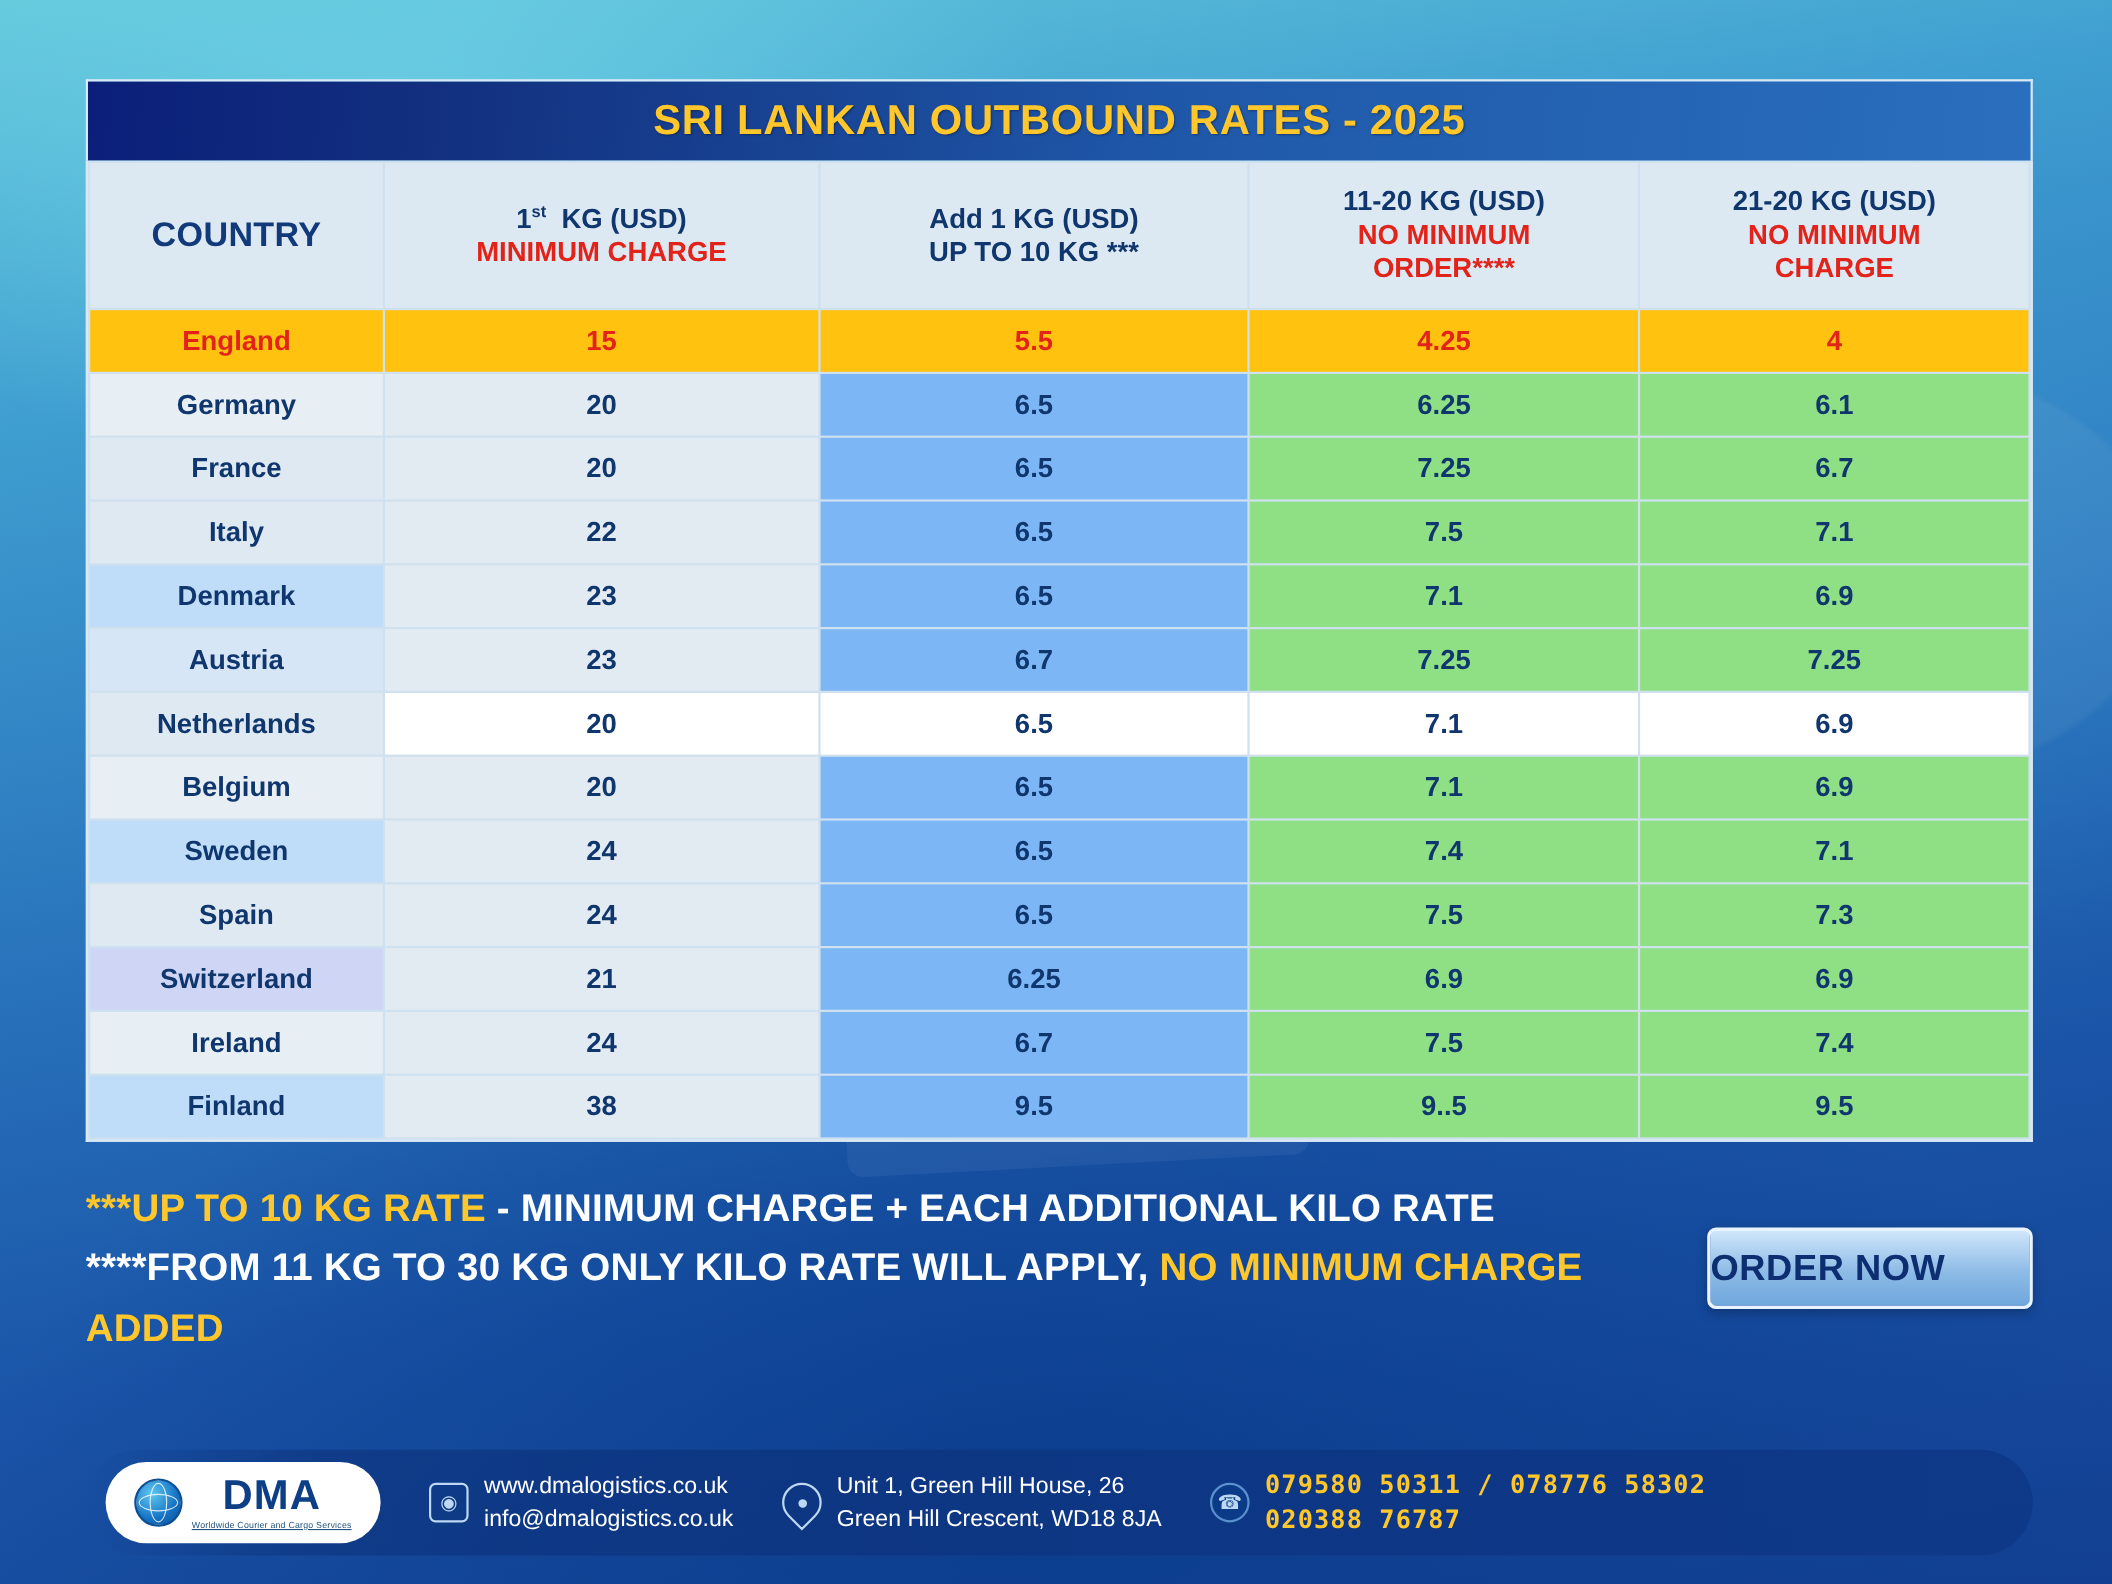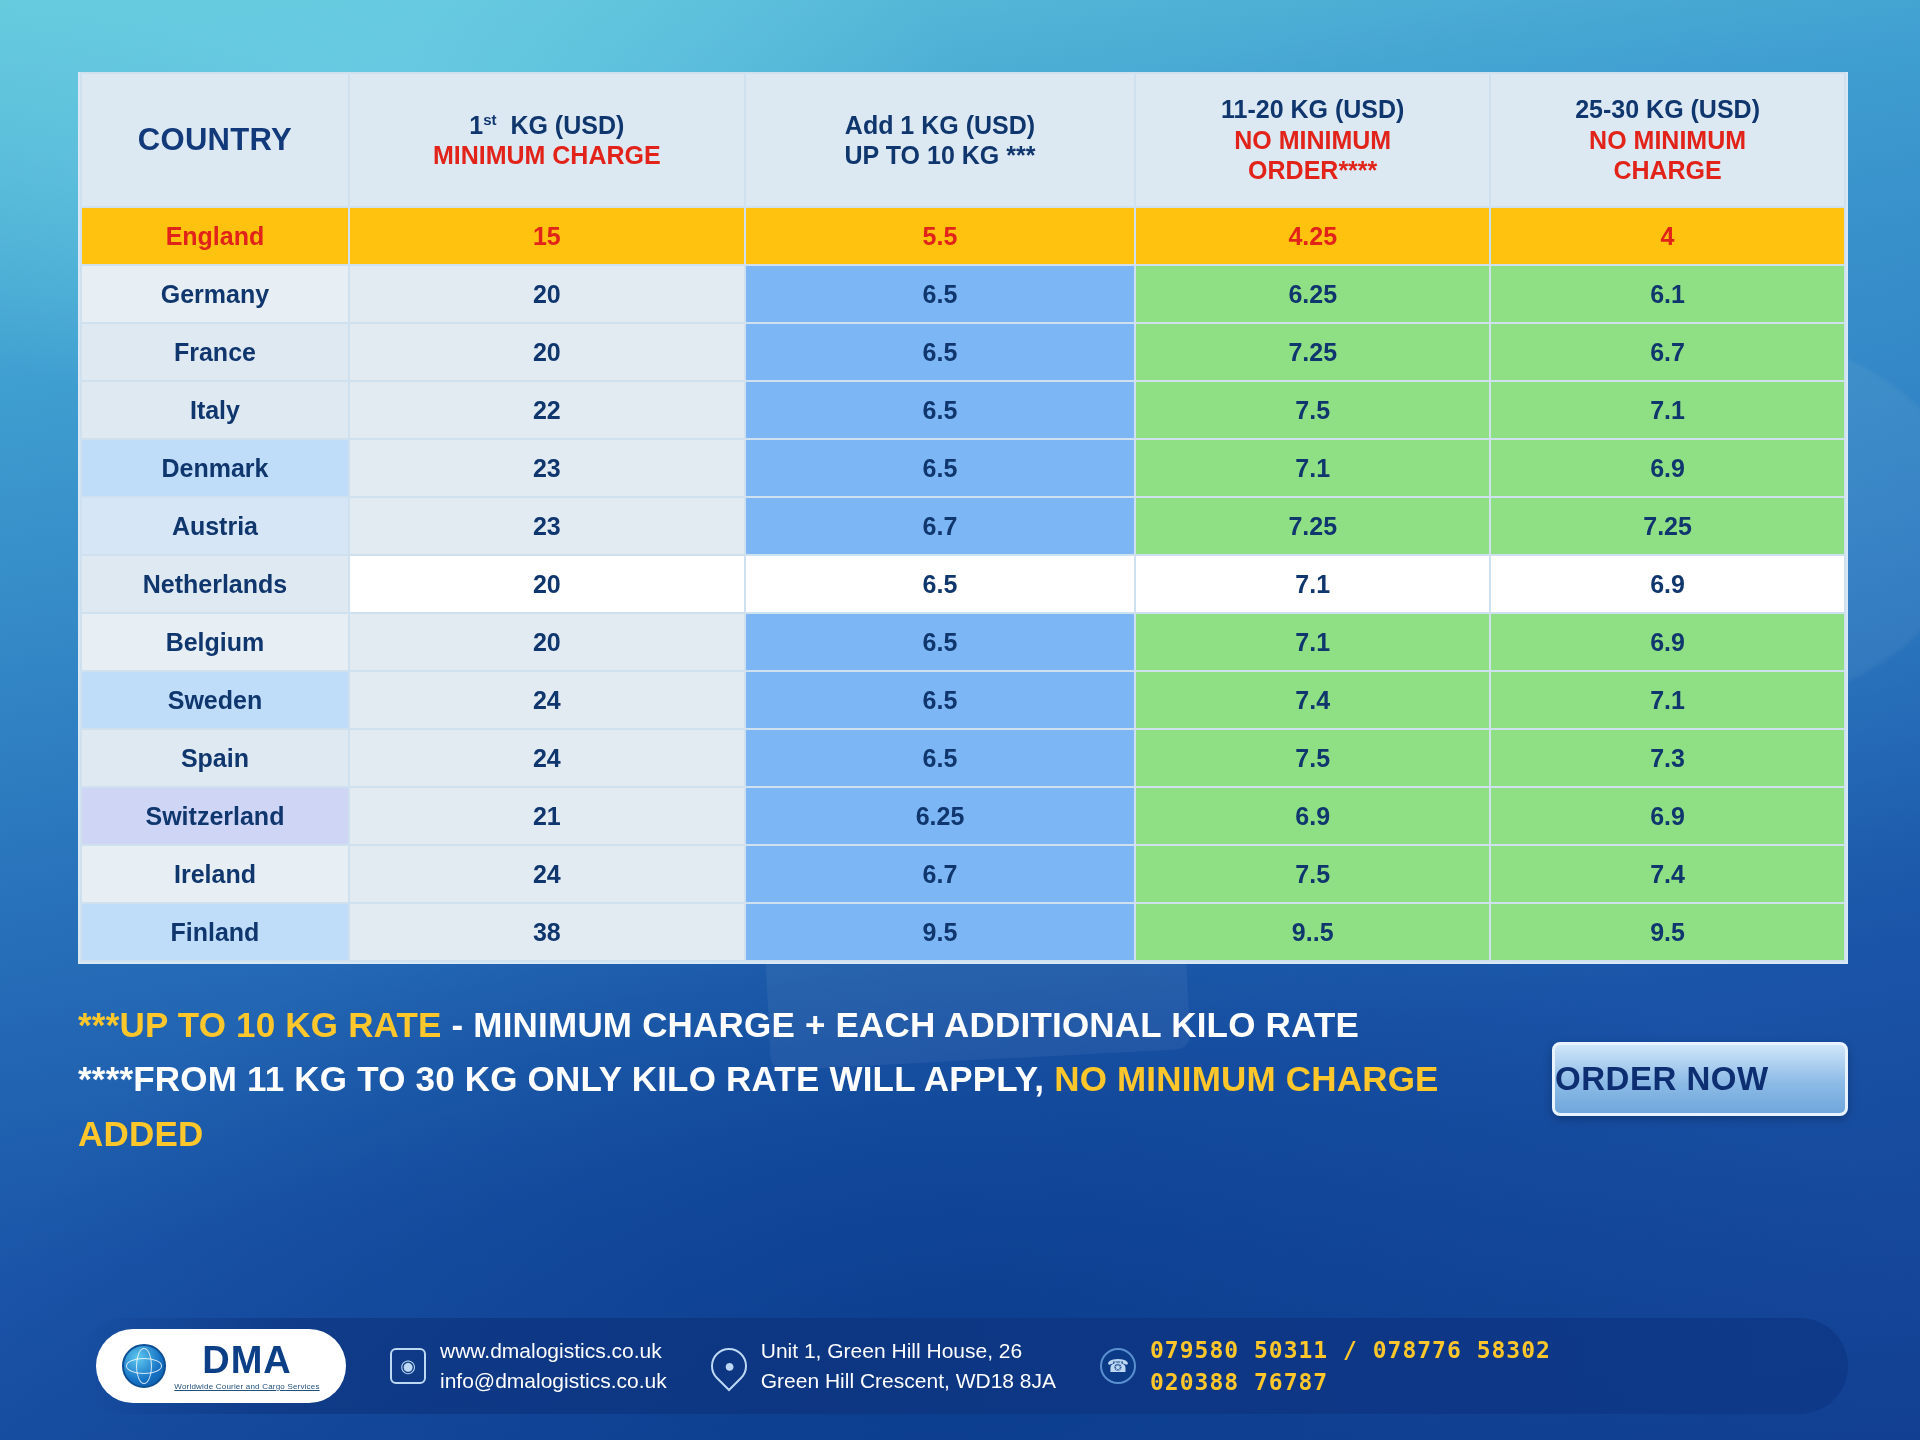--- a/index.html
+++ b/index.html
@@ -211,40 +211,43 @@
 </style>
 </head>
 <body>
 
 <div class="bg-deco d1"></div>
 <div class="bg-deco d2"></div>
 <div class="bg-box"></div>
 
 <div class="sheet">
 
+  <div class="title-bar">
+    <h1>SRI LANKAN OUTBOUND RATES - 2025</h1>
+  </div>
 
   <table class="rates">
     <thead>
       <tr>
         <th class="country-head" style="width:260px;">COUNTRY</th>
         <th style="width:385px;">
           <span class="hd-line1">1<sup>st</sup>&nbsp; KG (USD)</span>
           <span class="hd-line2">MINIMUM CHARGE</span>
         </th>
         <th style="width:380px;">
           <span class="hd-line1">Add  1 KG (USD)</span>
           <span class="hd-line2 dark">UP TO 10 KG ***</span>
         </th>
         <th style="width:345px;">
           <span class="hd-line1">11-20 KG (USD)</span>
           <span class="hd-line2">NO MINIMUM</span>
           <span class="hd-line2">ORDER****</span>
         </th>
         <th style="width:345px;">
-          <span class="hd-line1">25-30 KG (USD)</span>
+          <span class="hd-line1">21-20 KG (USD)</span>
           <span class="hd-line2">NO MINIMUM</span>
           <span class="hd-line2">CHARGE</span>
         </th>
       </tr>
     </thead>
     <tbody id="rates-body">
         <tr class="highlight">
           <td class="country ">England</td>
           <td class="">15</td>
           <td class="">5.5</td>

